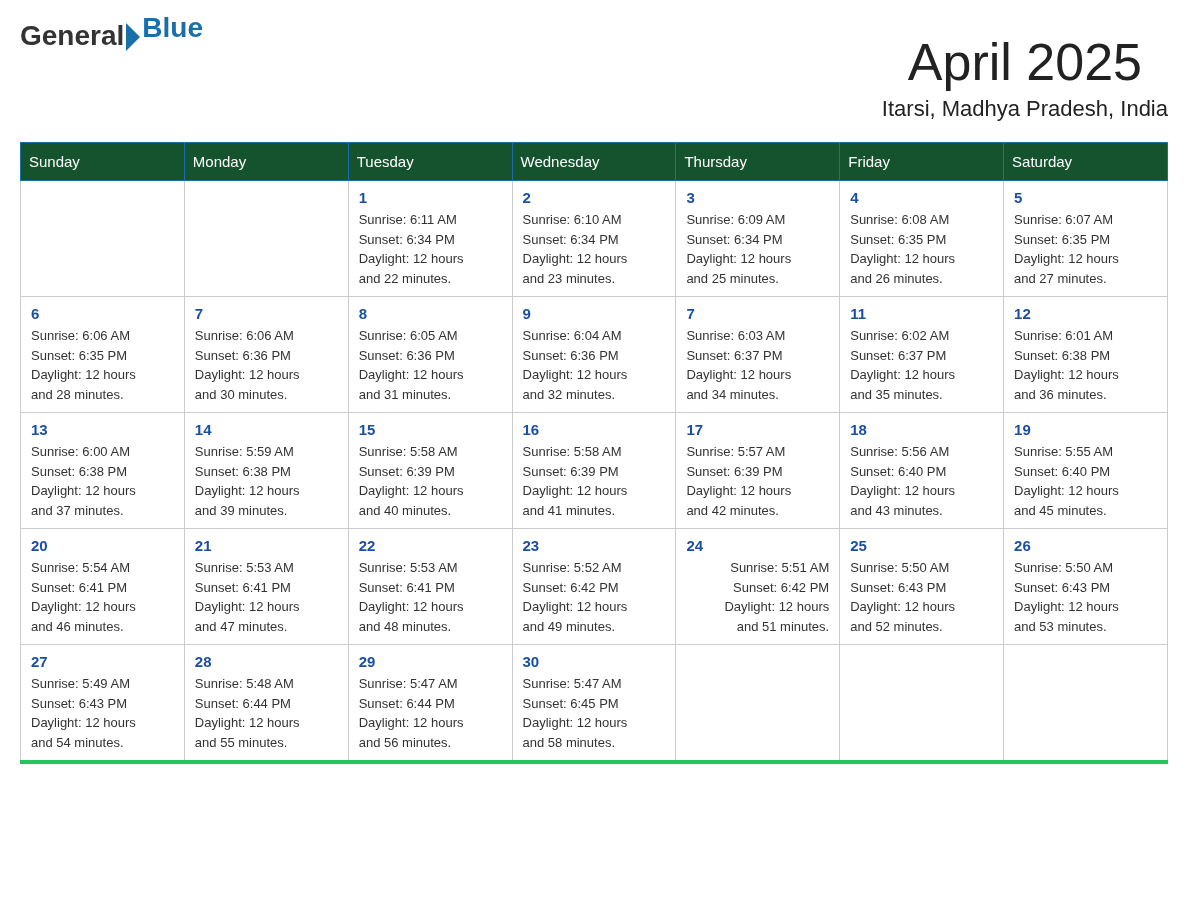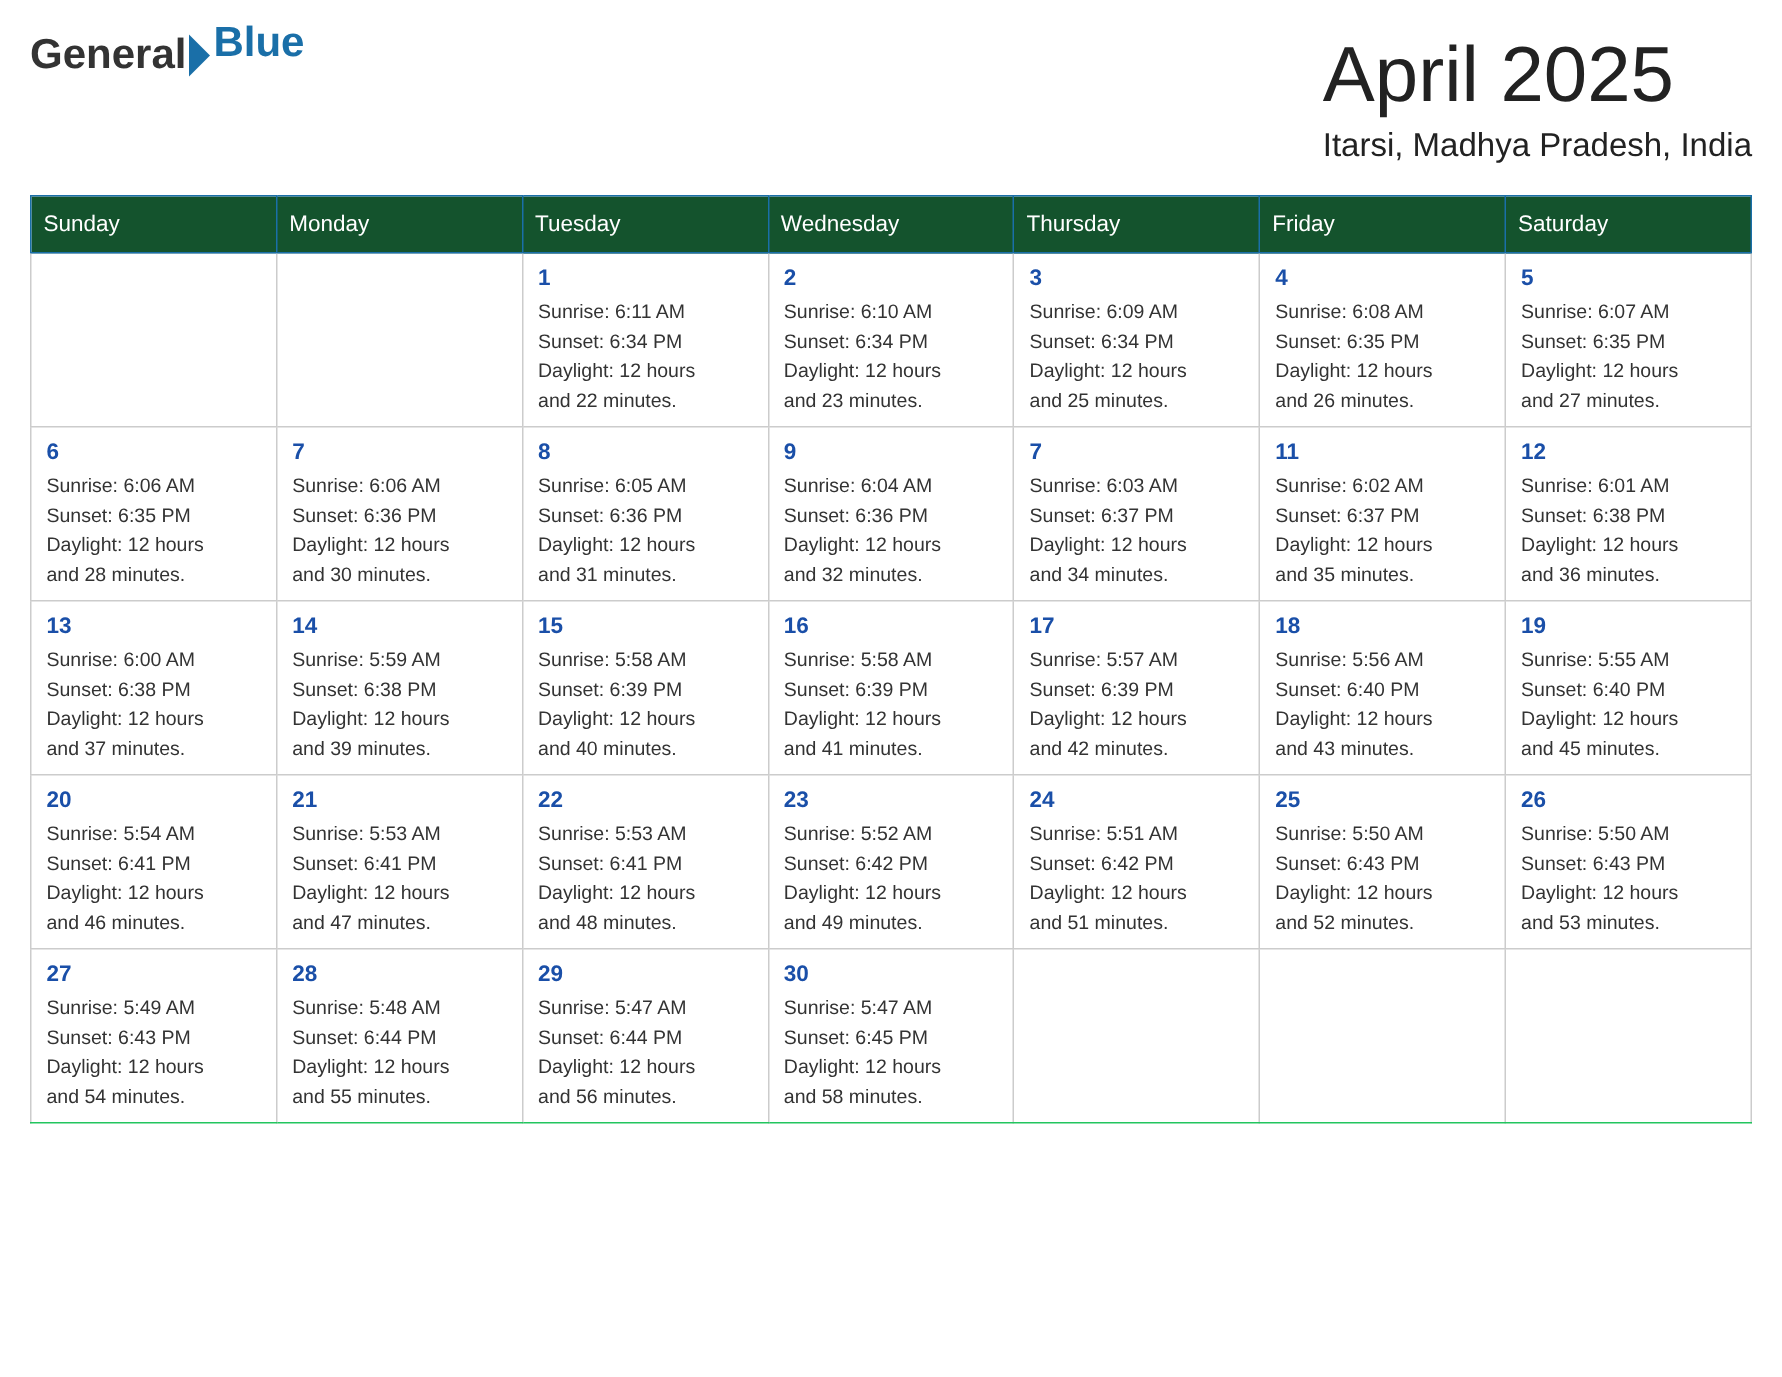--- a/index.html
+++ b/index.html
@@ -40,21 +40,22 @@
       margin-top: 2px;
     }
     .logo-blue {
       font-size: 28px;
       font-weight: bold;
       color: #1a6fa8;
       margin-top: -8px;
       margin-left: 2px;
     }
     .title-section {
-      text-align: left;
+      text-align: center;
+      margin-top: 12px;
     }
     .month-title {
       font-size: 52px;
       font-weight: normal;
       color: #222;
     }
     .location-title {
       font-size: 22px;
       color: #222;
       margin-top: 4px;
@@ -95,21 +96,21 @@
       font-size: 13px;
       line-height: 1.5;
     }
     .empty-cell {
       background: #fff;
     }
     tr td {
       border-bottom: 2px solid #aaa;
     }
     tr:last-child td {
-      border-bottom: 1px solid #22c55e;
+      border-bottom: 4px solid #22c55e;
     }
   </style>
 </head>
 <body>
 
 <div class="header">
   <div class="logo">
     <div class="logo-text">
       <span class="logo-general">General</span>
       <div class="logo-blue-arrow"></div>
@@ -300,21 +301,21 @@
         </td>
         <td>
           <span class="day-number">23</span>
           <div class="day-info" style="white-space: pre-line;">Sunrise: 5:52 AM
 Sunset: 6:42 PM
 Daylight: 12 hours
 and 49 minutes.</div>
         </td>
         <td>
           <span class="day-number">24</span>
-          <div class="day-info" style="white-space: pre-line;">Sunrise: 5:51 AM
+          <div class="day-info" style="white-space: pre-line; text-align: right;">Sunrise: 5:51 AM
 Sunset: 6:42 PM
 Daylight: 12 hours
 and 51 minutes.</div>
         </td>
         <td>
           <span class="day-number">25</span>
           <div class="day-info" style="white-space: pre-line;">Sunrise: 5:50 AM
 Sunset: 6:43 PM
 Daylight: 12 hours
 and 52 minutes.</div>

